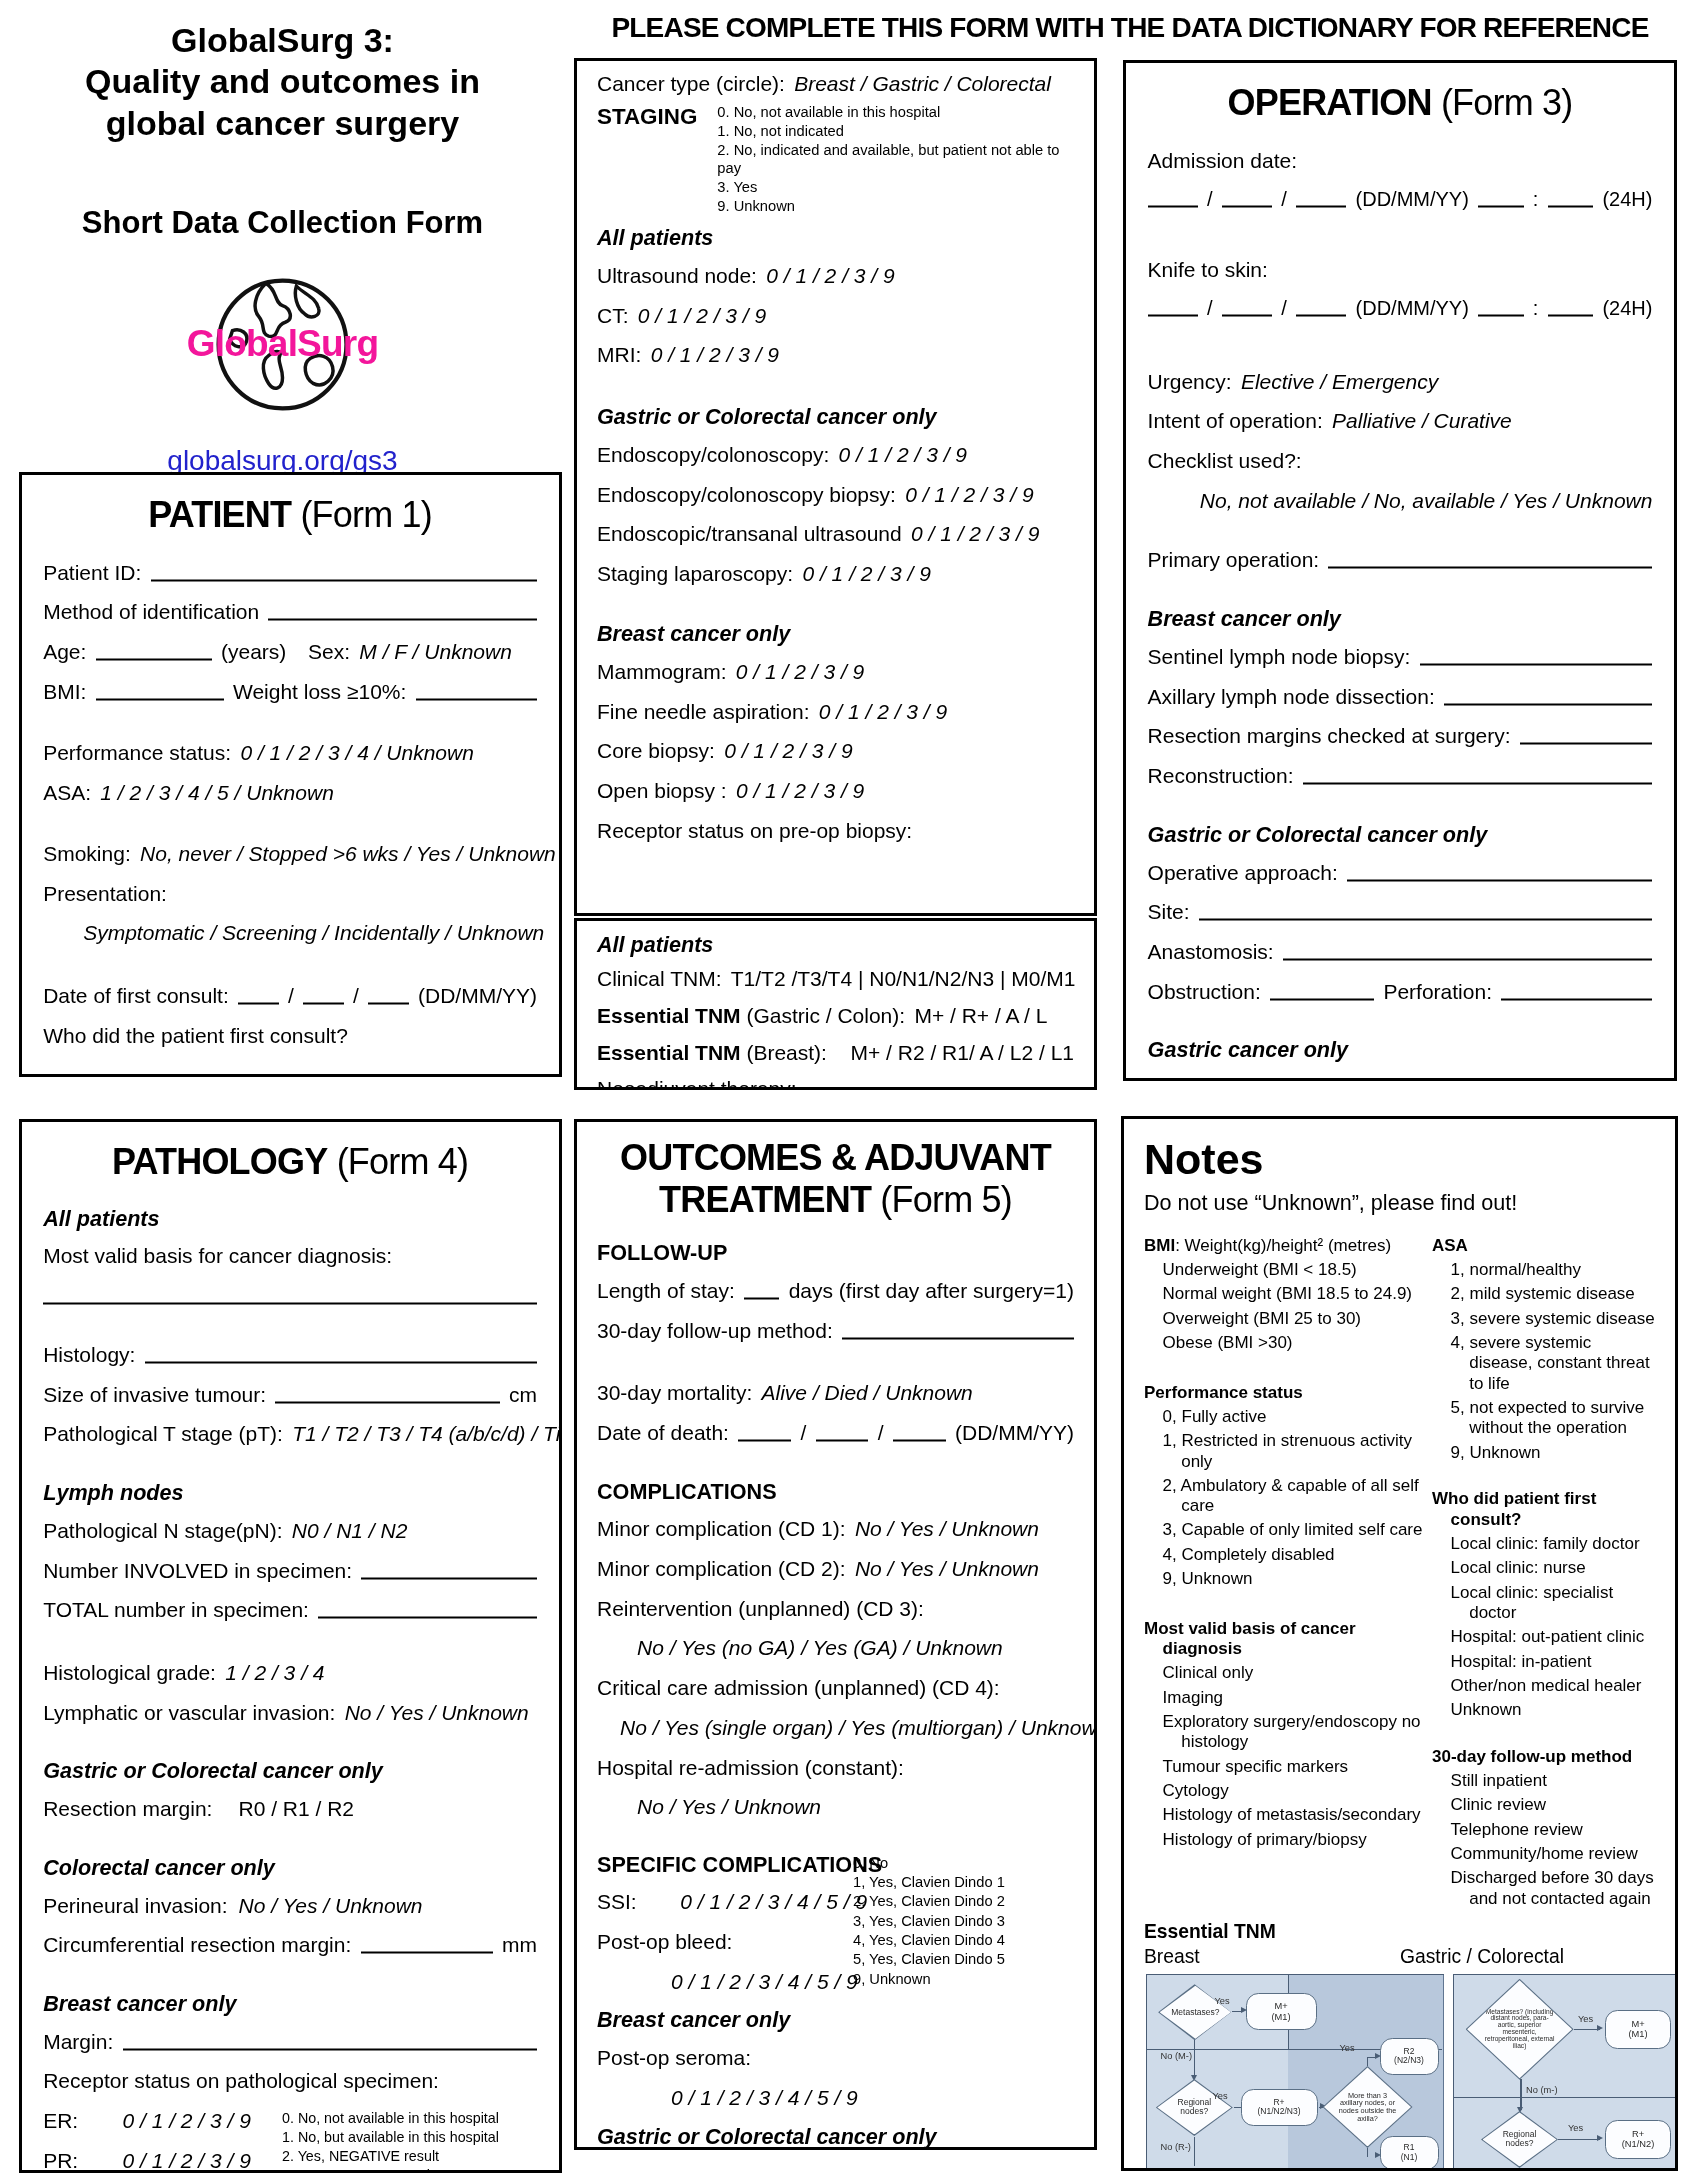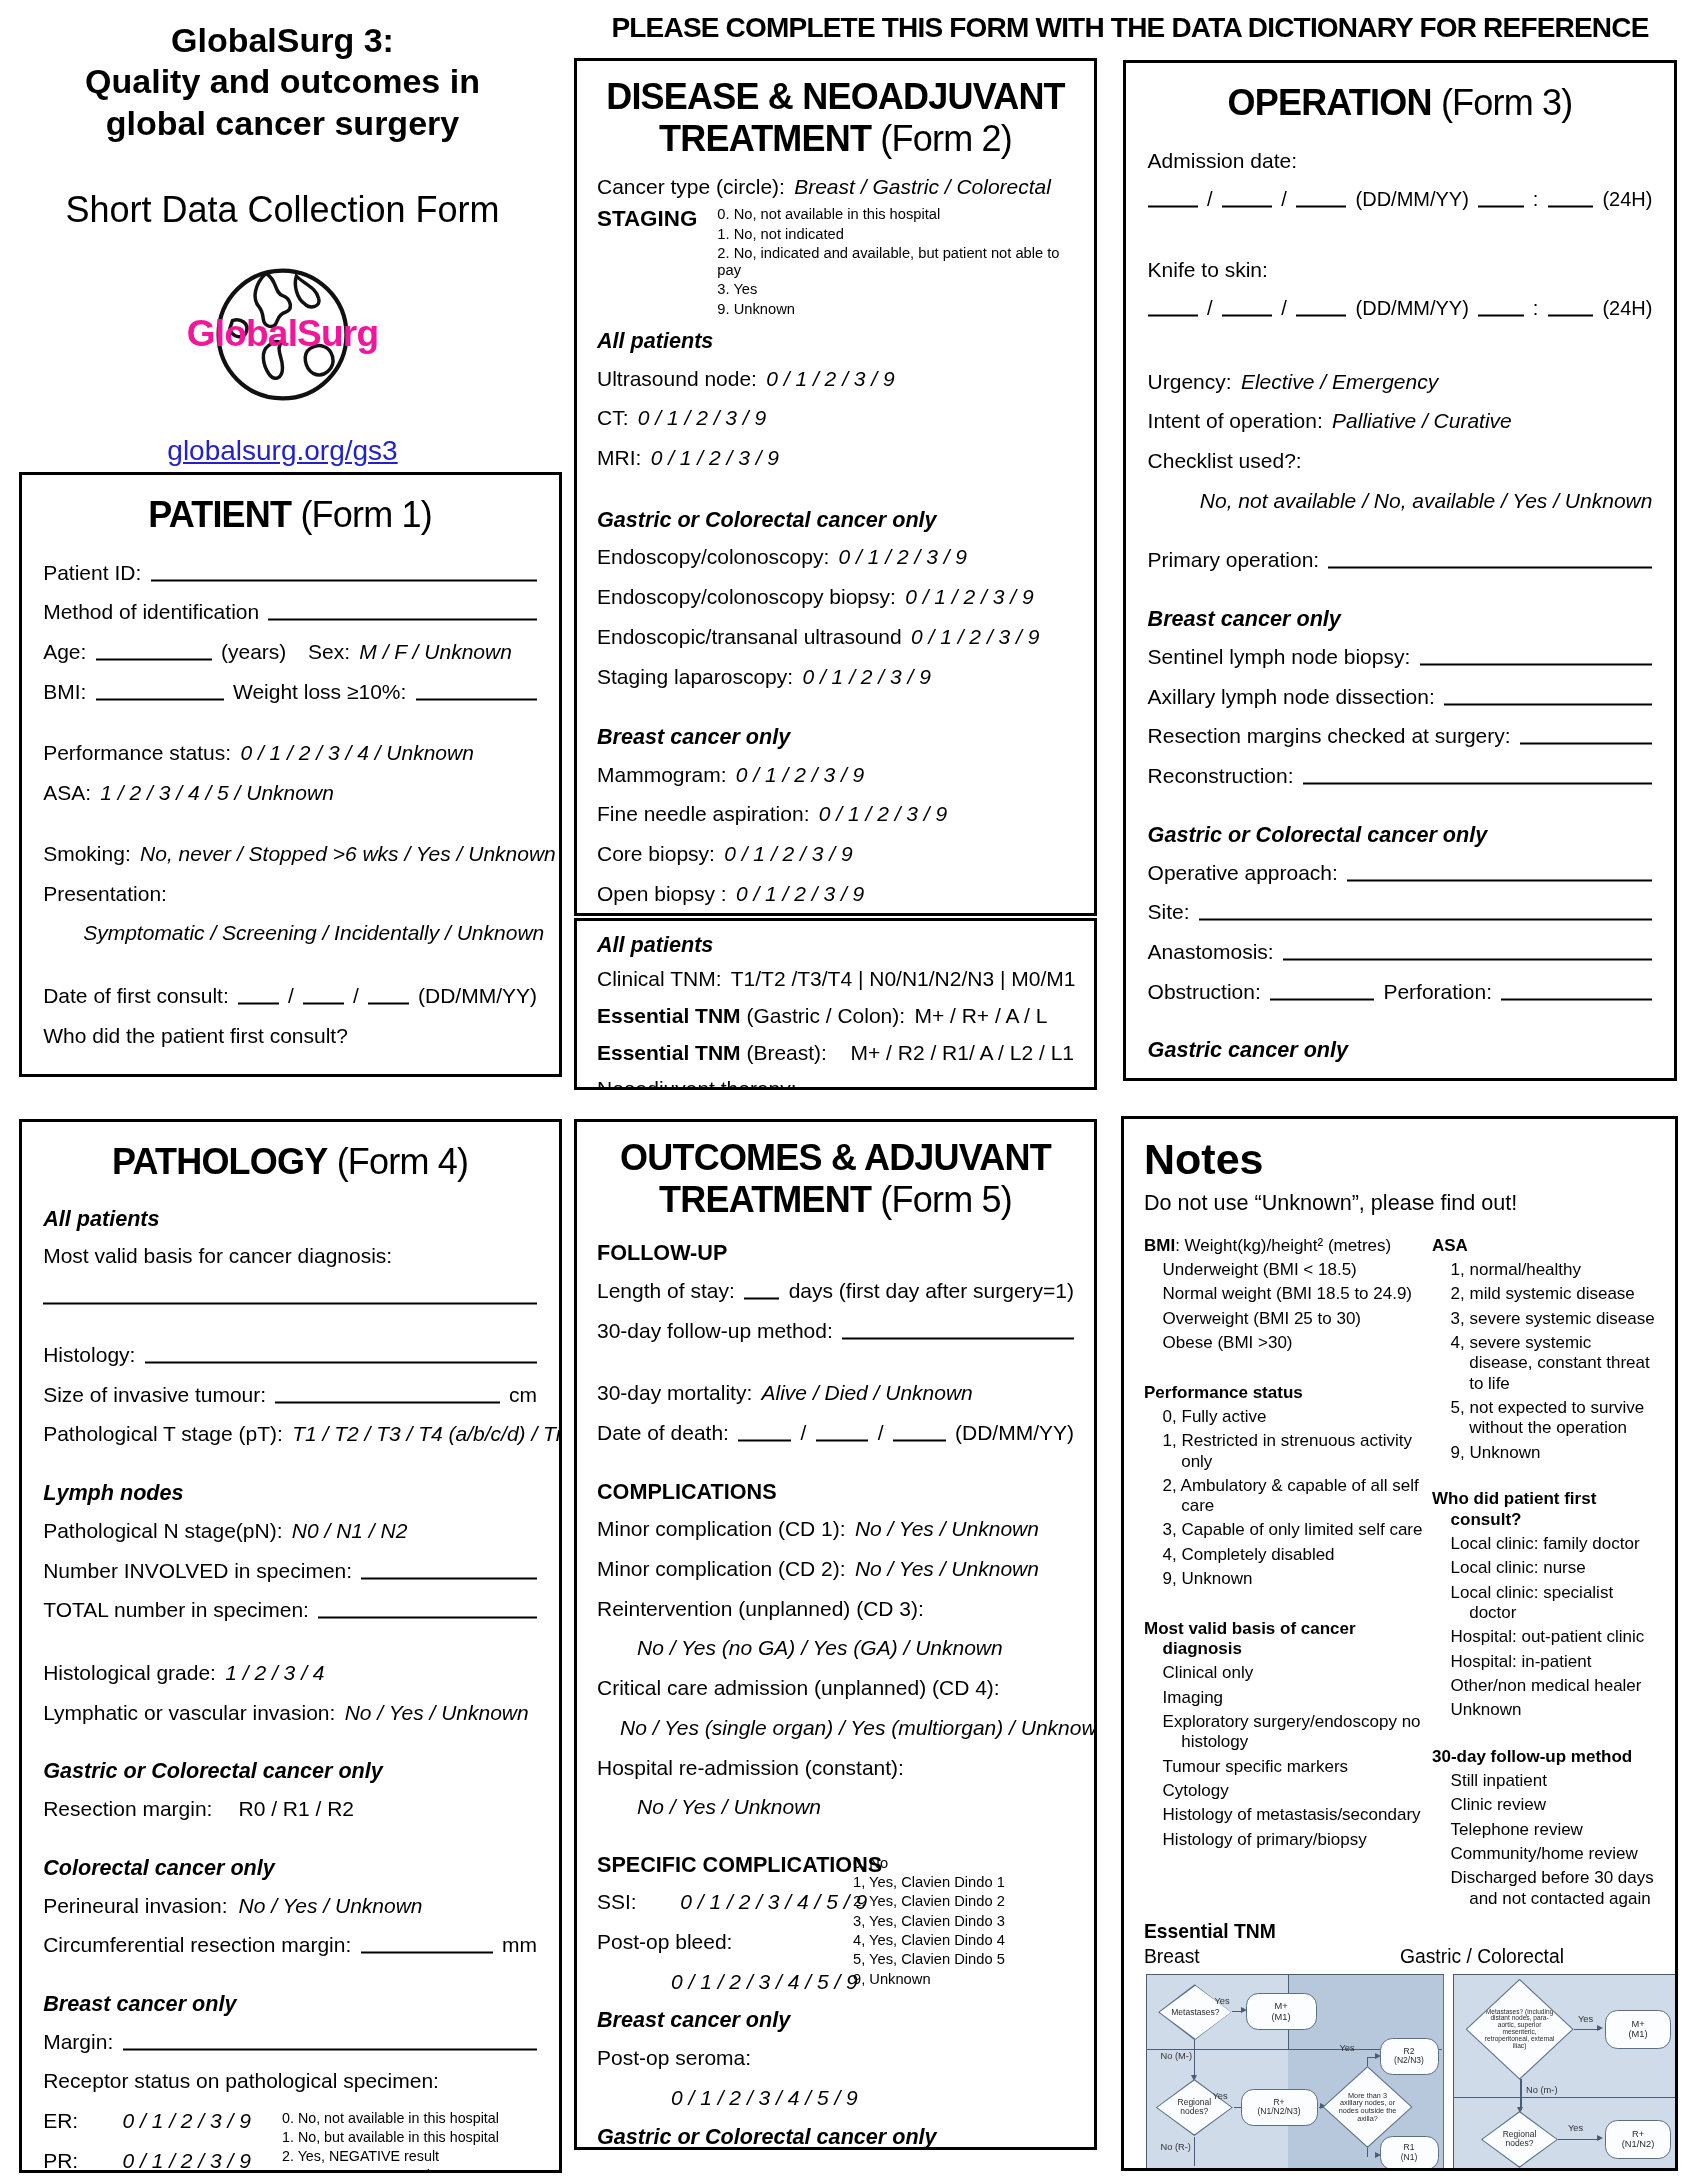--- a/index.html
+++ b/index.html
@@ -2,21 +2,21 @@
 <html style="font-size:12.4px"><head>
 <meta charset="utf-8">
 <style>
 *{margin:0;padding:0;box-sizing:border-box}
 body{font-family:"Liberation Sans",sans-serif;background:#888;color:#000}
 #page{position:relative;width:1688px;height:2183px;background:#fff;overflow:hidden}
 .instr{position:absolute;left:572px;top:12.4px;width:1116px;text-align:center;font-weight:bold;font-size:28px;letter-spacing:-0.8px}
 
 .lhead{position:absolute;left:31px;top:20px;width:503px;text-align:center}
 .lhead .t{font-weight:bold;font-size:34px;line-height:1.22}
-.lhead .sub{font-weight:normal;font-size:36px;margin-top:45px}
+.lhead .sub{font-weight:bold;font-size:31px;margin-top:61px}
 .globewrap{position:relative;width:139px;height:139px;margin:34px auto 0}
 .globewrap svg{width:139px;height:139px}
 .logotxt{position:absolute;left:-101px;right:-101px;top:48px;font-weight:bold;font-size:37px;letter-spacing:-0.8px}
 .linktxt{margin-top:31px;font-size:28px;text-decoration:underline;display:inline-block}
 
 .box{position:absolute;border:3.1px solid #000;background:#fff;padding:12.4px 21.6px;overflow:hidden}
 .ftitle{text-align:center;font-size:36px;margin:6.2px 0 23px;letter-spacing:-0.8px}
 .ftitle b{font-weight:bold}
 .r{display:flex;align-items:baseline;gap:9.3px;margin-bottom:12.4px;font-size:21px;line-height:1.3}
 .sb{}
@@ -141,21 +141,20 @@
         <span class="l">(DD/MM/YY)</span>
       </div>
     <div class="r">
         <span class="l">Who did the patient first consult?</span>
       </div>
     <div class="g" style="height:57px"></div>
 
   </div>
 
   <div class="box" style="left:574px;top:58px;width:523px;height:858px;padding:9.3px 20px">
-    <div class="ftitle" style="margin-bottom:12.4px"><b>DISEASE &amp; NEOADJUVANT</b><br><b>TREATMENT</b> <span>(Form 2)</span></div>
     <div class="r sb" style="margin-bottom:6.2px">
         <span class="l">Cancer type (circle):</span>
         <span class="o">Breast  /  Gastric  /  Colorectal</span>
       </div>
     <div style="display:flex;gap:20px;margin-bottom:7.7px">
       <div class="bh" style="font-size:22.4px">STAGING</div>
       <div class="fp">
           <div>0. No, not available in this hospital</div>
           <div>1. No, not indicated</div>
           <div>2. No, indicated and available, but patient not able to pay</div>

